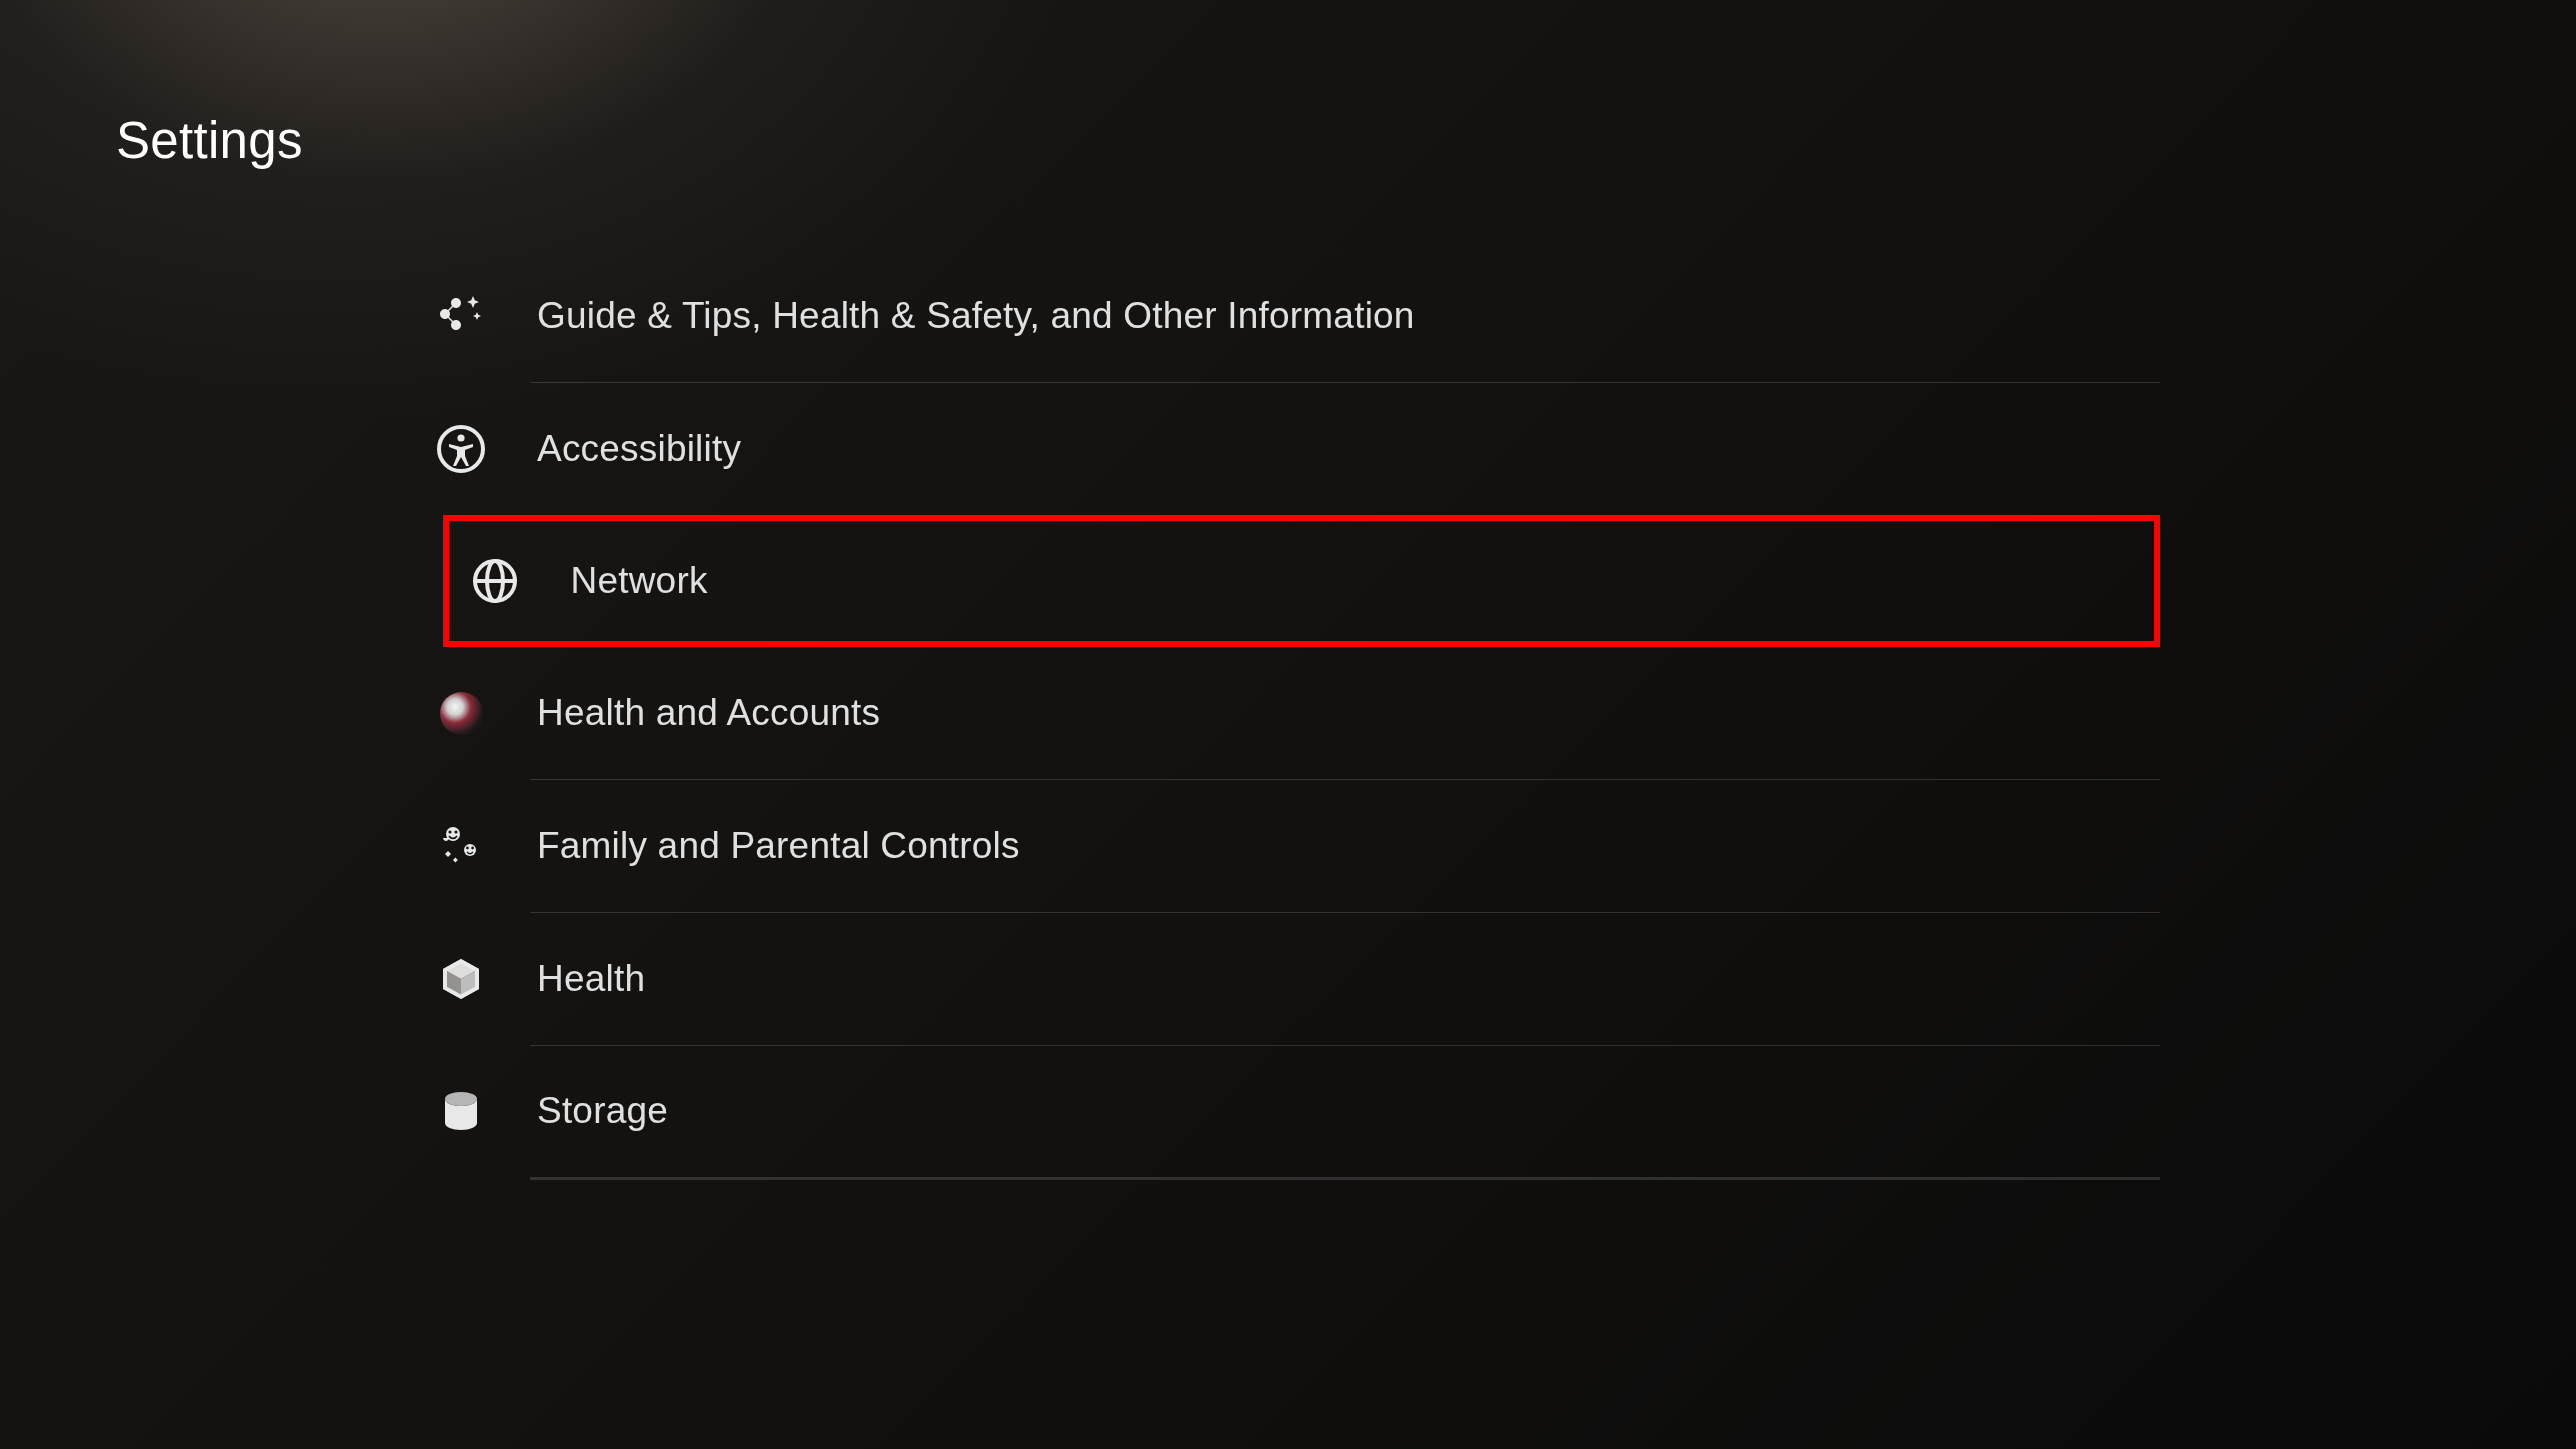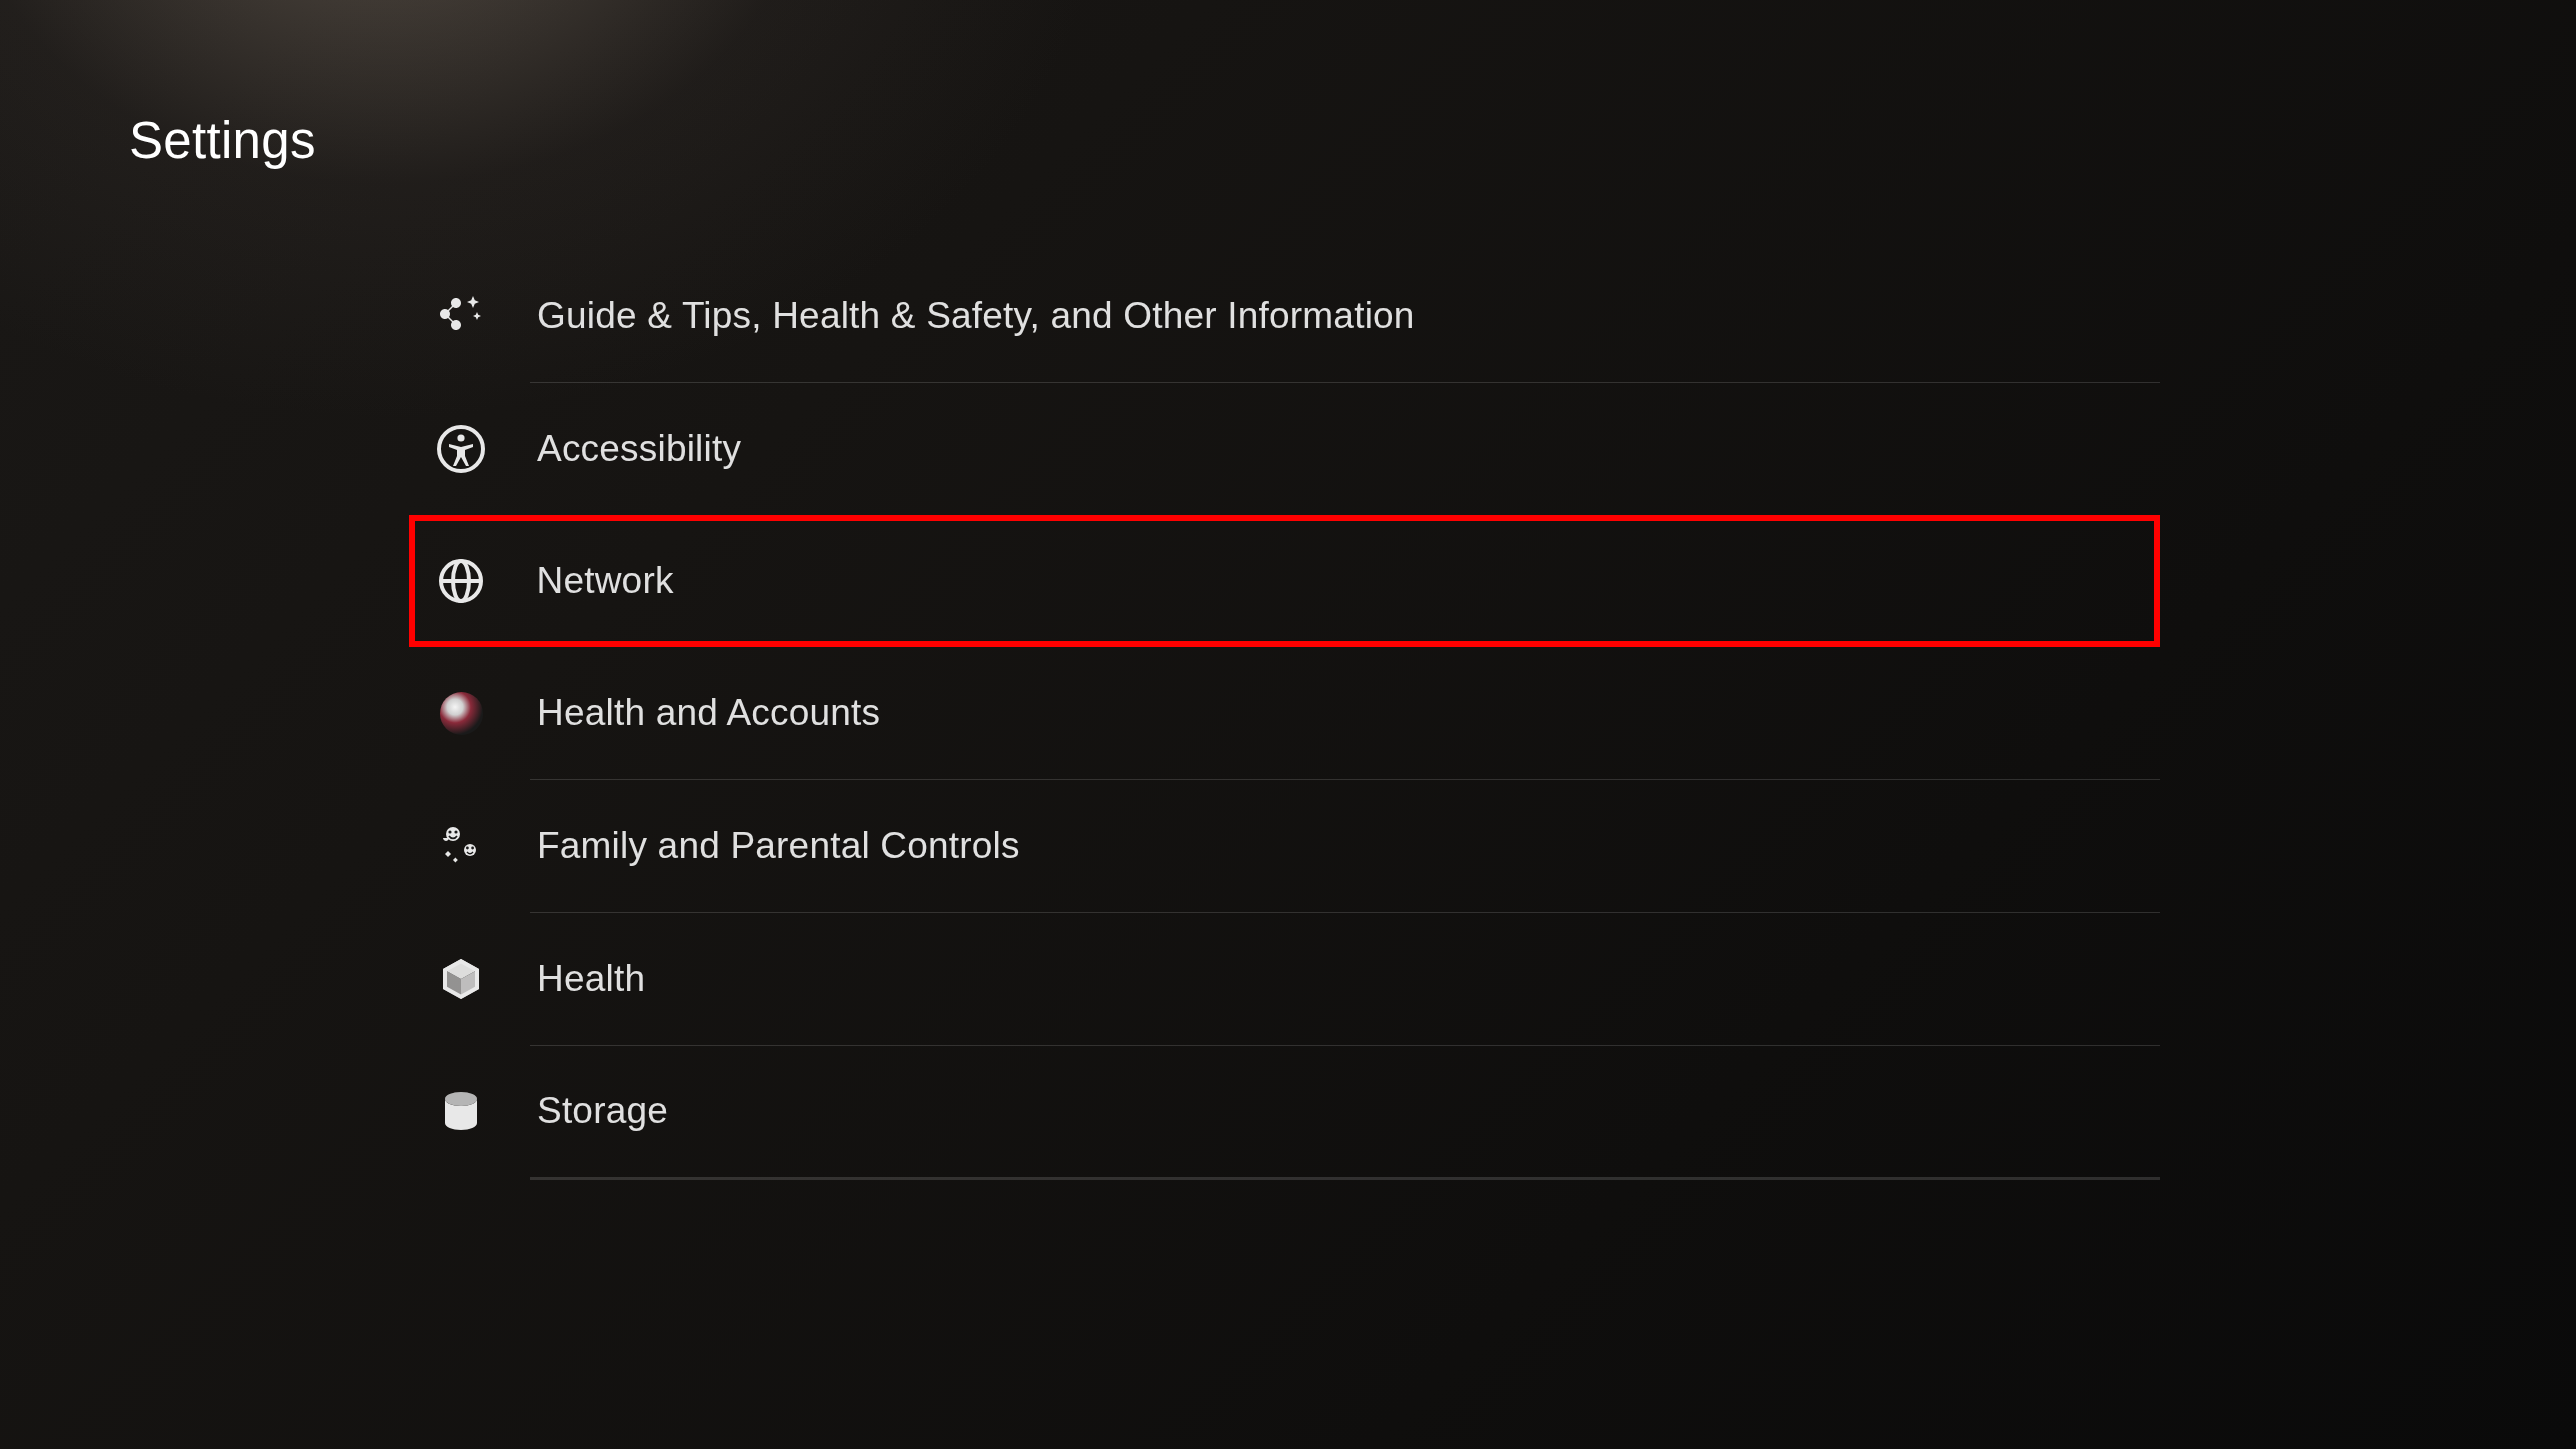--- a/index.html
+++ b/index.html
@@ -15,21 +15,21 @@
                   linear-gradient(135deg, #1a1816 0%, #161412 30%, #0f0e0d 70%, #0a0a0a 100%);
       font-family: -apple-system, BlinkMacSystemFont, 'Segoe UI', Arial, sans-serif;
       color: #f0f0f0;
       overflow: hidden;
       position: relative;
     }
 
     .page-title {
       position: absolute;
       top: 111px;
-      left: 129px;
+      left: 116px;
       font-size: 51px;
       font-weight: 300;
       color: #ffffff;
       letter-spacing: 0.3px;
     }
 
     .menu-container {
       position: absolute;
       top: 250px;
       left: 409px;
@@ -42,20 +42,21 @@
       height: 132px;
       padding-left: 28px;
       cursor: pointer;
       position: relative;
       gap: 8px;
     }
 
     .menu-item.highlighted {
       border: 6.7px solid #ff0000;
       padding-left: 21.5px;
+      margin-left: 34px;
     }
 
     .divider {
       height: 0.7px;
       background: rgba(255, 255, 255, 0.14);
       margin-left: 121px;
       width: 1630px;
     }
 
     .icon-wrapper {

